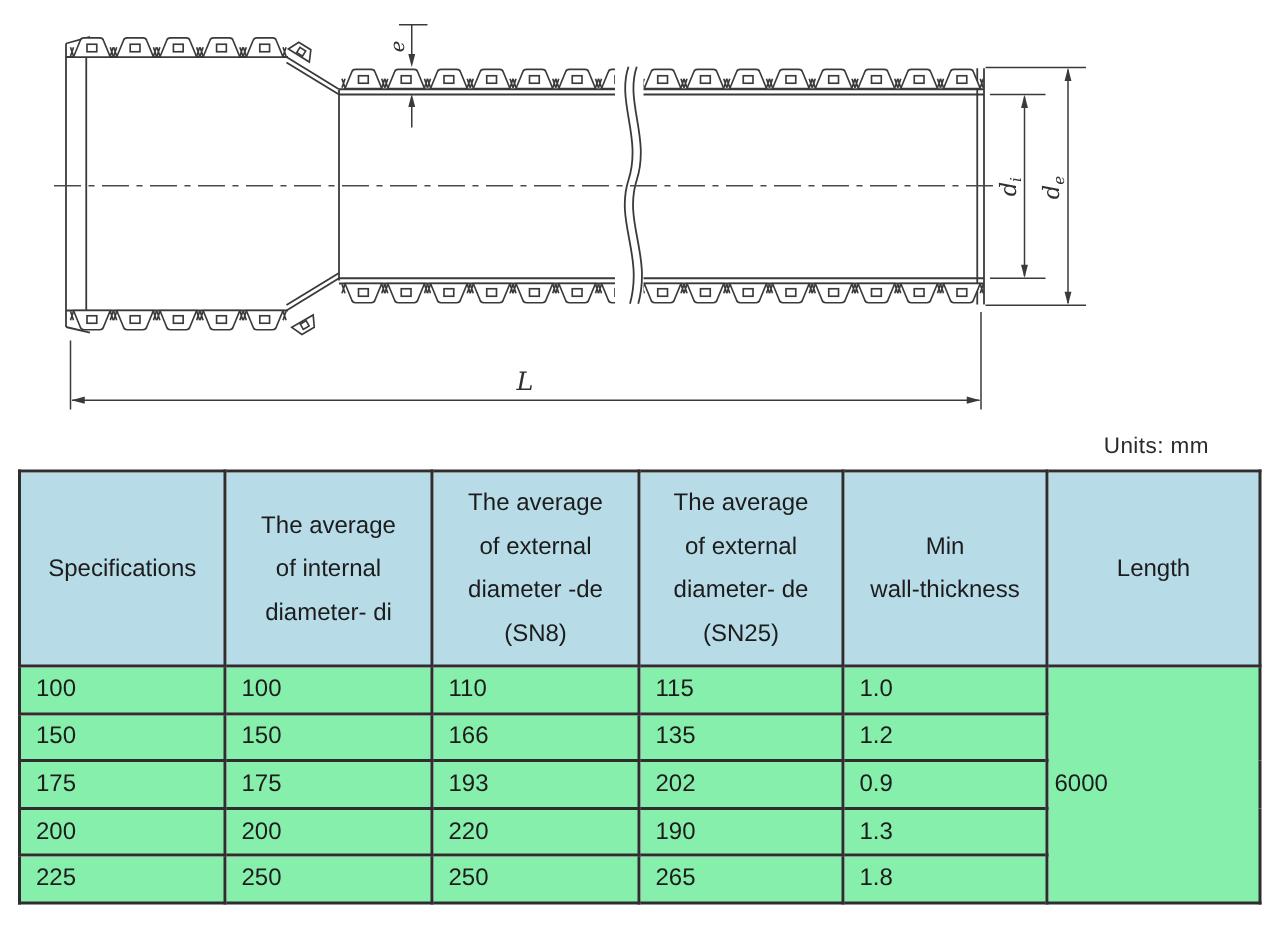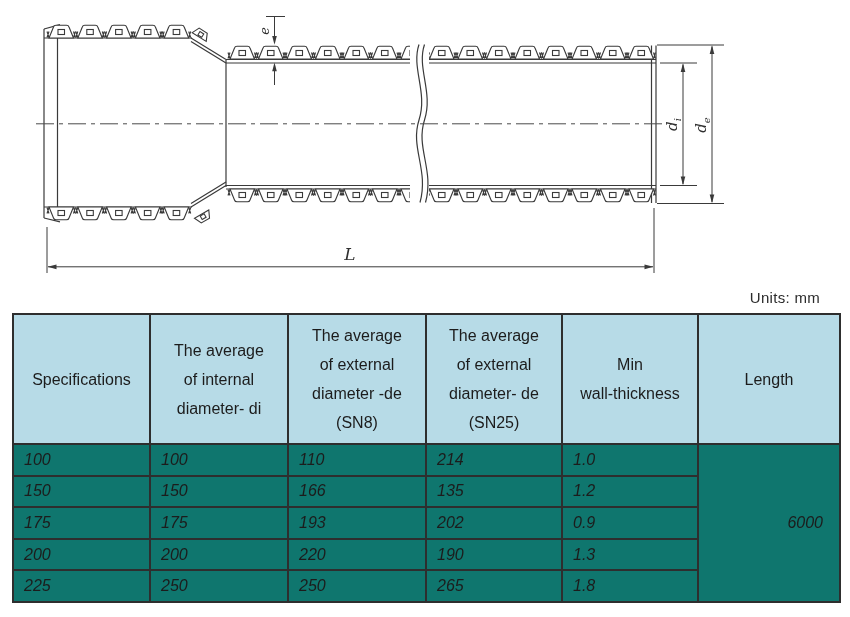--- a/index.html
+++ b/index.html
@@ -1,29 +1,29 @@
 <!DOCTYPE html>
 <html style="--header-bg: #b7dbe7; --border: #2e2e2e; --line: #3a3a3a; --text: #1c1c1c;"><head>
 <meta charset="utf-8">
 <style>
   html,body{margin:0;padding:0;background:#fff;}
   .page{position:relative;width:850px;height:617px;background:#ffffff;overflow:hidden;
         font-family:"Liberation Sans",sans-serif;color:var(--text,#1c1c1c);}
   .drawing{position:absolute;top:0;left:0;}
-  .units-note{position:absolute;top:289px;left:18px;width:802px;text-align:right;
+  .units-note{position:absolute;top:289px;left:4px;width:802px;text-align:right;
         font-size:15px;color:#2b2b2b;letter-spacing:.3px;}
   table.spec{position:absolute;top:313px;left:12px;width:827px;border-collapse:collapse;
         table-layout:fixed;font-size:16px;color:var(--text,#1c1c1c);}
   table.spec th,table.spec td{border:2px solid var(--border,#2e2e2e);overflow:hidden;}
   table.spec th{background:var(--header-bg,#b7dbe7);font-weight:400;vertical-align:middle;
         text-align:center;line-height:29px;padding:0 2px;}
   table.spec thead tr{height:130px;}
   table.spec tbody tr{height:31.6px;}
-  table.spec td{padding:0 0 0 10px;text-align:left;vertical-align:middle;background:#0f766e;font-style:italic;}
-  table.spec td.len{text-align:right;padding:16px;}
+  table.spec td{padding:0 0 0 10px;text-align:left;vertical-align:middle;background:#86efac;}
+  table.spec td.len{text-align:left;padding:4px;}
   th.spec-col{text-align:center;}
 </style>
 </head>
 <body>
 
 <div class="page">
 
   <svg class="drawing" width="850" height="312" viewBox="0 0 850 312">
     <defs>
       <g id="bumpUp" stroke="#3a3a3a" stroke-width="1.1" fill="#fff">
@@ -211,21 +211,21 @@
         <th>
           <div>Length</div>
         </th>
       </tr>
     </thead>
     <tbody>
       <tr>
         <td>100</td>
         <td>100</td>
         <td>110</td>
-        <td>214</td>
+        <td>115</td>
         <td>1.0</td>
         <td class="len" rowspan="5">6000</td>
       </tr>
       <tr>
         <td>150</td>
         <td>150</td>
         <td>166</td>
         <td>135</td>
         <td>1.2</td>
       </tr>

